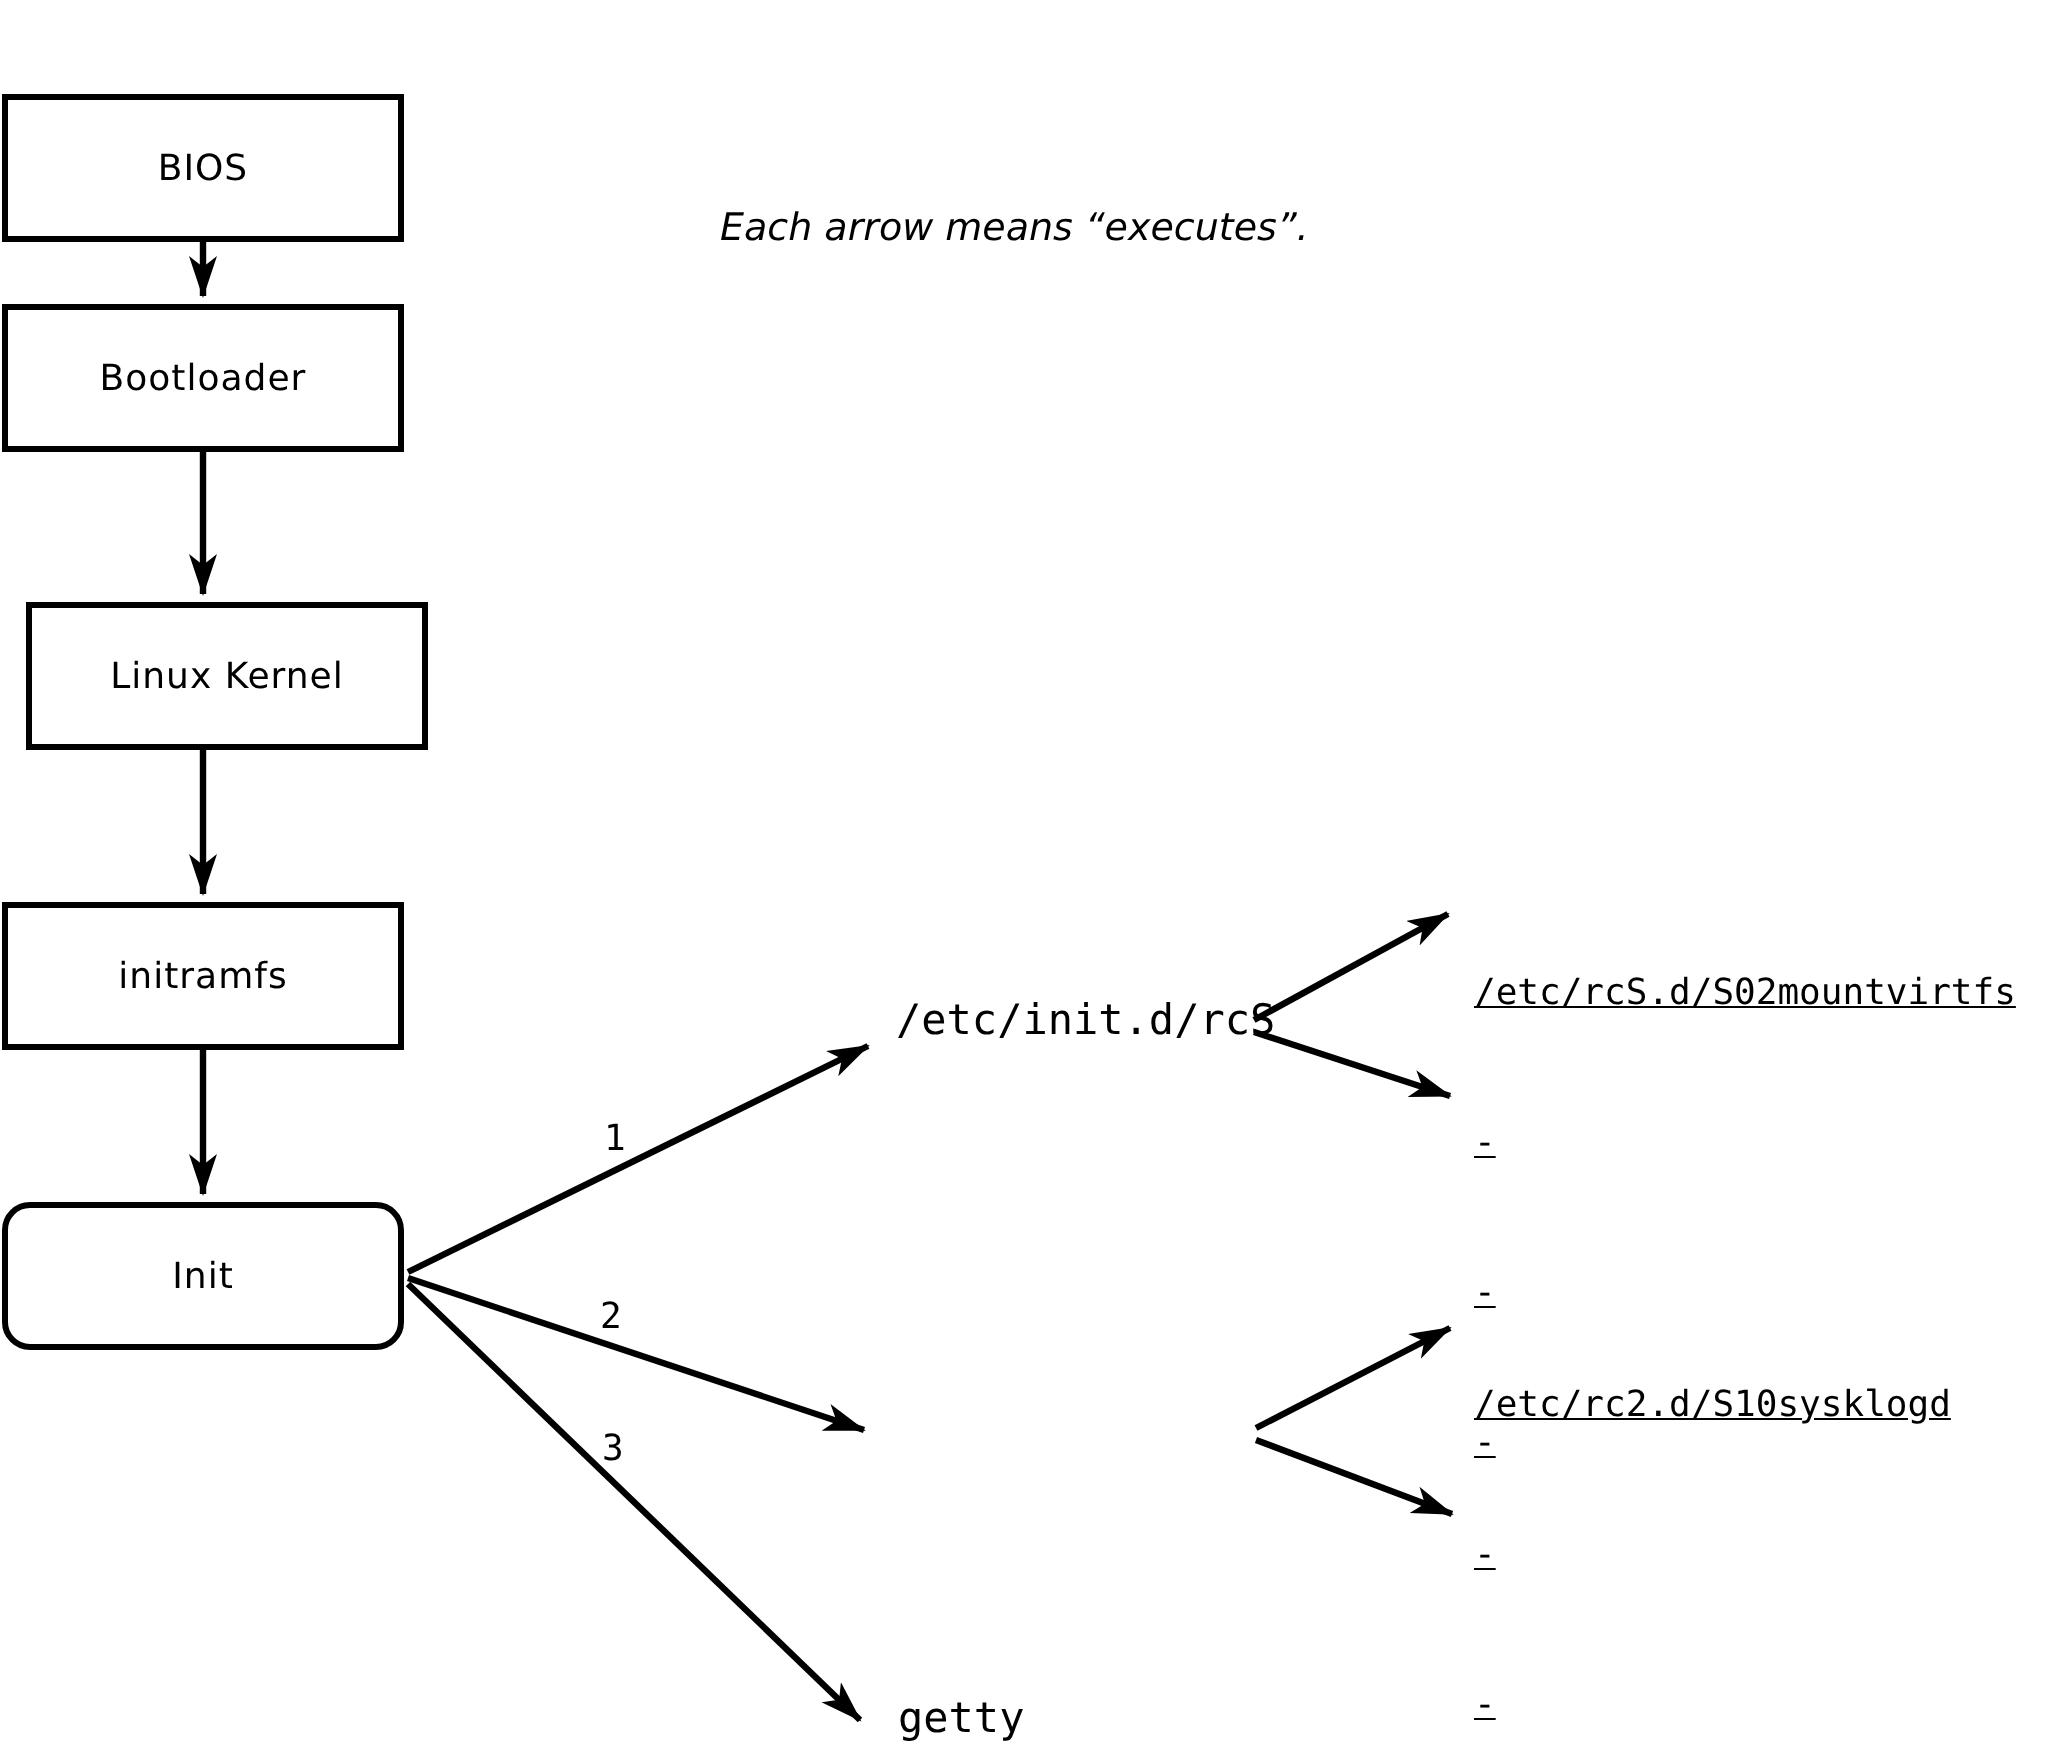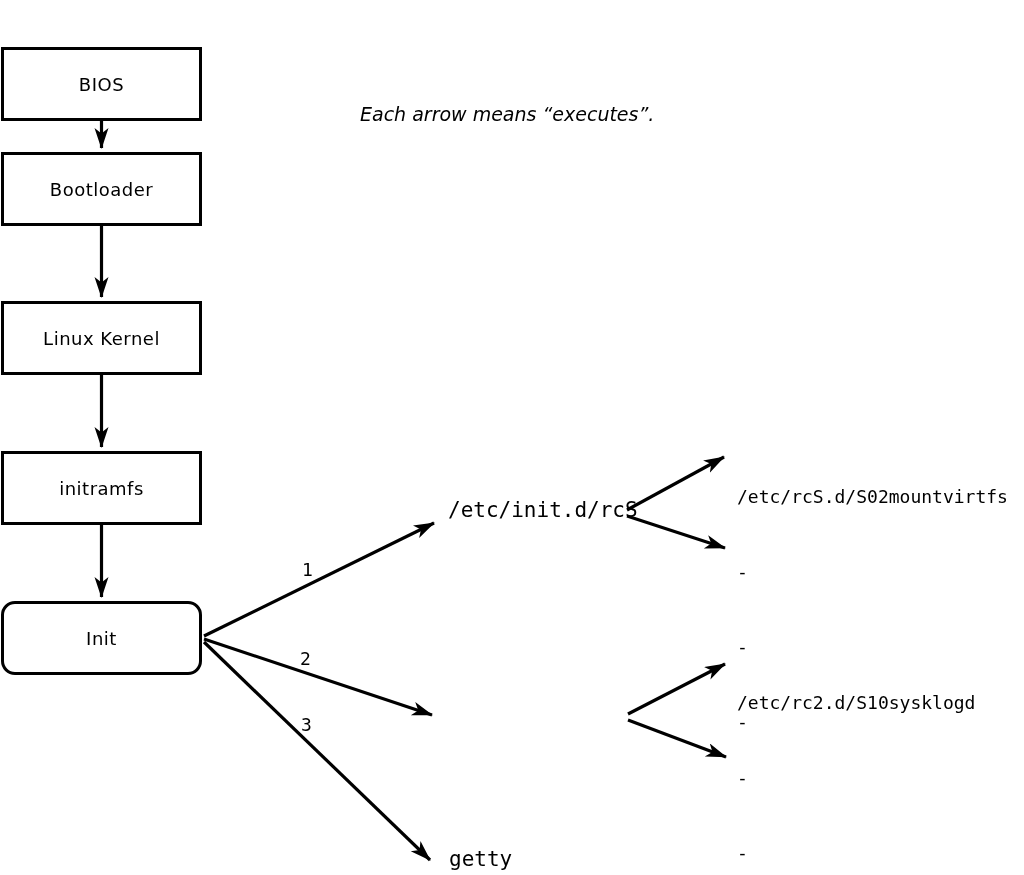--- a/index.html
+++ b/index.html
@@ -26,21 +26,21 @@
     box-sizing: border-box;
     background: #ffffff;
     display: flex;
     align-items: center;
     justify-content: center;
     font-size: 18px;
     letter-spacing: 0.5px;
   }
   .box-bios       { top: 3px; margin-top: 44px; }
   .box-bootloader { top: 152px; text-align: right; }
-  .box-kernel     { top: 301px; }
+  .box-kernel     { top: 301px; margin-left: 12px; }
   .box-initramfs  { top: 451px; }
   .box-init       { top: 601px; border-radius: 14px; }
 
   .note {
     position: absolute;
     left: 360px;
     top: 103px;
     font-size: 19px;
     white-space: nowrap;
     font-style: italic;
@@ -60,21 +60,21 @@
   .script-column {
     position: absolute;
     left: 737px;
     font-family: "DejaVu Sans Mono", monospace;
     font-size: 18px;
     line-height: 25px;
     white-space: pre;
   }
   .column-rcs { top: 434px; }
   .column-rc2 { top: 640px; }
-  .script-line { display: block; }
+  .script-line { display: block; text-decoration: underline; }
 
   .arrow-num {
     position: absolute;
     font-family: "DejaVu Sans Mono", monospace;
     font-size: 18px;
     line-height: 18px;
   }
   .num-1 { left: 302px; top: 561px; }
   .num-2 { left: 300px; top: 650px; }
   .num-3 { left: 301px; top: 716px; }

